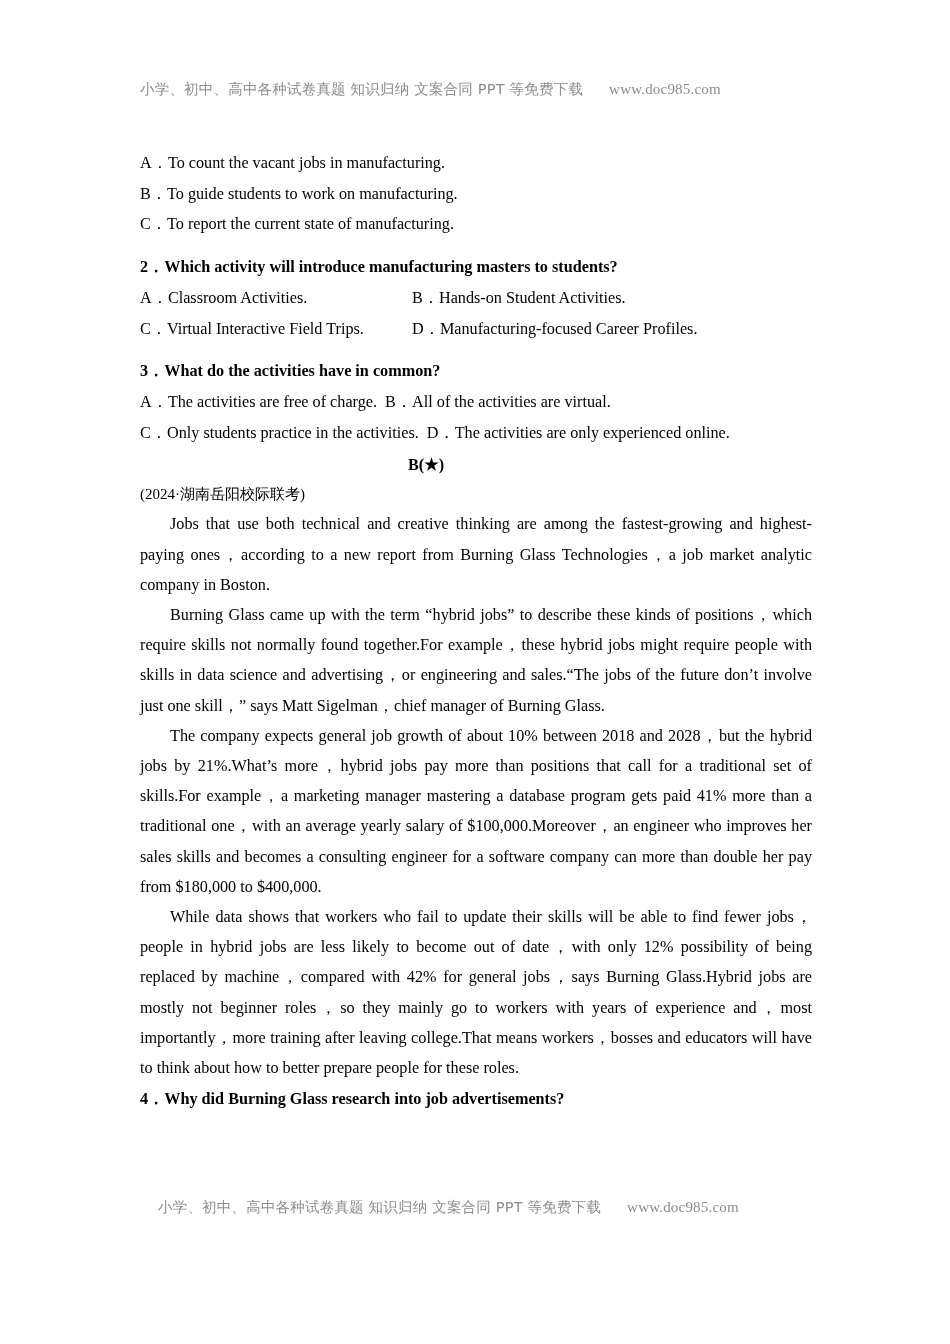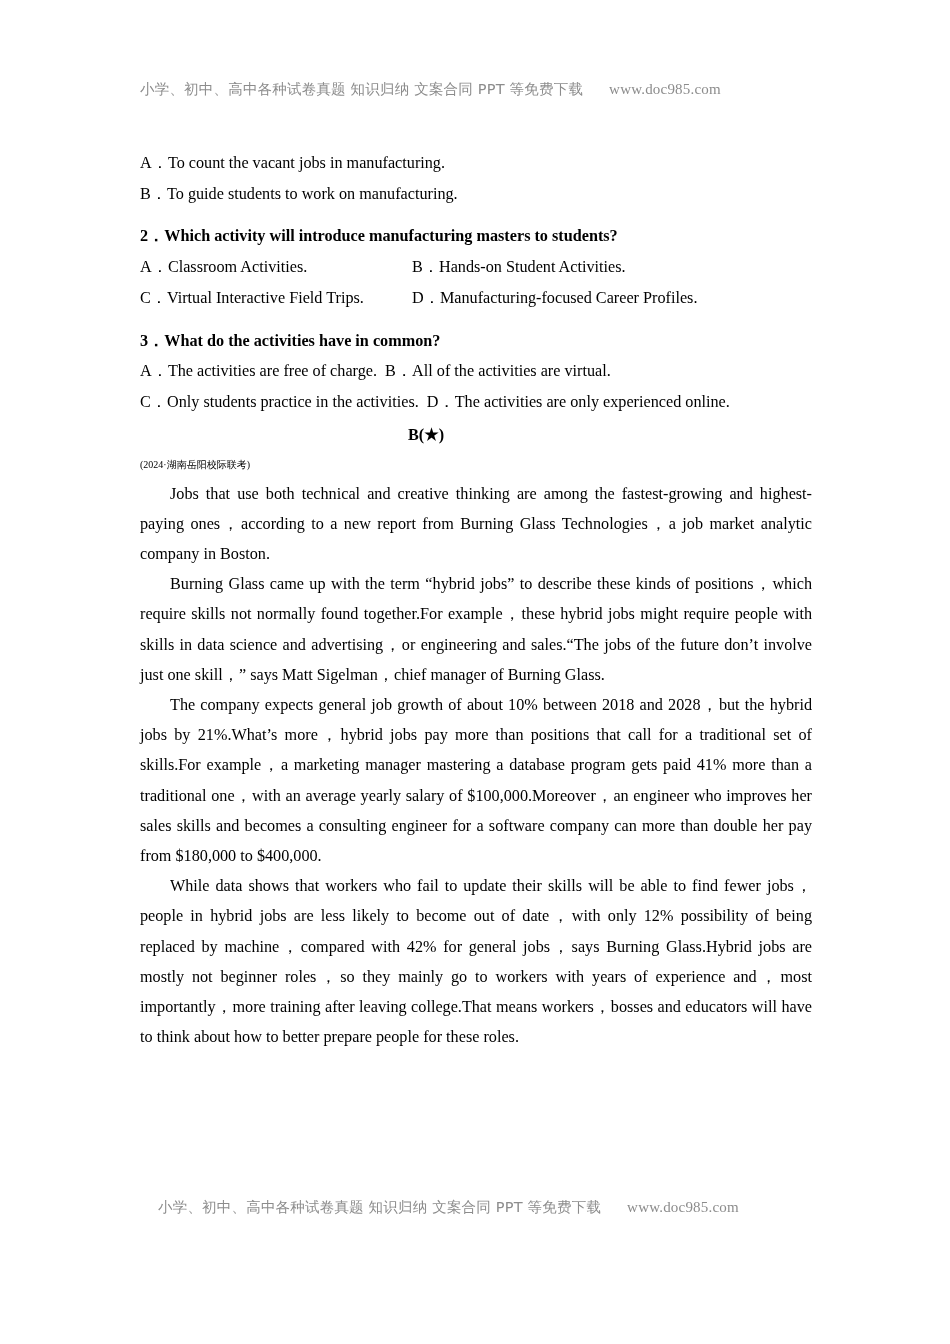--- a/index.html
+++ b/index.html
@@ -85,21 +85,21 @@
   
   .section-head {
     text-align: center;
     font-size: 16.2px;
     font-weight: bold;
     line-height: 30px;
     margin-top: 2px;
     padding-right: 100px;
   }
   .source-line {
-    font-size: 10px;
+    font-size: 15px;
     line-height: 29px;
     font-family: "Liberation Serif", "DejaVu Serif", serif;
   }
 
   
   .para {
     font-size: 16.2px;
     line-height: 30.2px;
     text-align: justify;
     text-align-last: left;
@@ -128,20 +128,23 @@
   </div>
 
   <div class="content">
 
     <div class="opt-line">
       <span class="opt-label">A．</span><span>To count the vacant jobs in manufacturing.</span>
     </div>
     <div class="opt-line">
       <span class="opt-label">B．</span><span>To guide students to work on manufacturing.</span>
     </div>
+    <div class="opt-line">
+      <span class="opt-label">C．</span><span>To report the current state of manufacturing.</span>
+    </div>
 
     <div class="q-line">
       <span class="q-num">2．</span><span>Which activity will introduce manufacturing masters to students?</span>
     </div>
     <div class="opt-two">
       <span class="col1"><span class="opt-label">A．</span><span>Classroom Activities.</span></span><span class="col2"><span class="opt-label">B．</span><span>Hands-on Student Activities.</span></span>
     </div>
     <div class="opt-two">
       <span class="col1"><span class="opt-label">C．</span><span>Virtual Interactive Field Trips.</span></span><span class="col2"><span class="opt-label">D．</span><span>Manufacturing-focused Career Profiles.</span></span>
     </div>
@@ -157,20 +160,23 @@
     </div>
 
     <div class="section-head">B(★)</div>
     <div class="source-line">(2024·湖南岳阳校际联考)</div>
 
     <p class="para">Jobs that use both technical and creative thinking are among the fastest-growing and highest-paying ones，according to a new report from Burning Glass Technologies，a job market analytic company in Boston.</p>
     <p class="para">Burning Glass came up with the term “hybrid jobs” to describe these kinds of positions，which require skills not normally found together.For example，these hybrid jobs might require people with skills in data science and advertising，or engineering and sales.“The jobs of the future don’t involve just one skill，” says Matt Sigelman，chief manager of Burning Glass.</p>
     <p class="para">The company expects general job growth of about 10% between 2018 and 2028，but the hybrid jobs by 21%.What’s more，hybrid jobs pay more than positions that call for a traditional set of skills.For example，a marketing manager mastering a database program gets paid 41% more than a traditional one，with an average yearly salary of $100,000.Moreover，an engineer who improves her sales skills and becomes a consulting engineer for a software company can more than double her pay from $180,000 to $400,000.</p>
     <p class="para">While data shows that workers who fail to update their skills will be able to find fewer jobs，people in hybrid jobs are less likely to become out of date，with only 12% possibility of being replaced by machine，compared with 42% for general jobs，says Burning Glass.Hybrid jobs are mostly not beginner roles，so they mainly go to workers with years of experience and，most importantly，more training after leaving college.That means workers，bosses and educators will have to think about how to better prepare people for these roles.</p>
 
+    <div class="final-q">
+      <span class="q-num">4．</span><span>Why did Burning Glass research into job advertisements?</span>
+    </div>
 
   </div>
 
   <div class="watermark watermark-bottom">
     <span>小学、初中、高中各种试卷真题  知识归纳  文案合同  PPT 等免费下载</span><span class="gap"></span><span class="url">www.doc985.com</span>
   </div>
 
 </div>
 
 </body></html>

